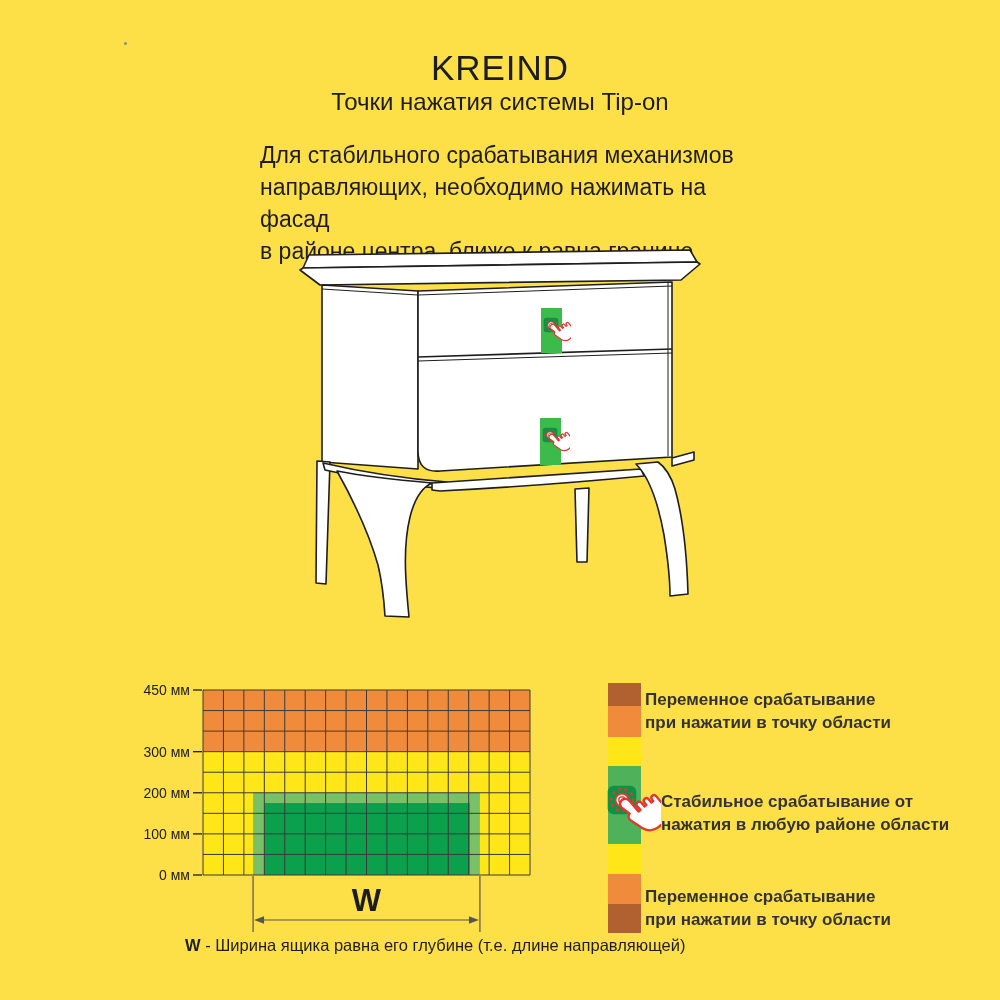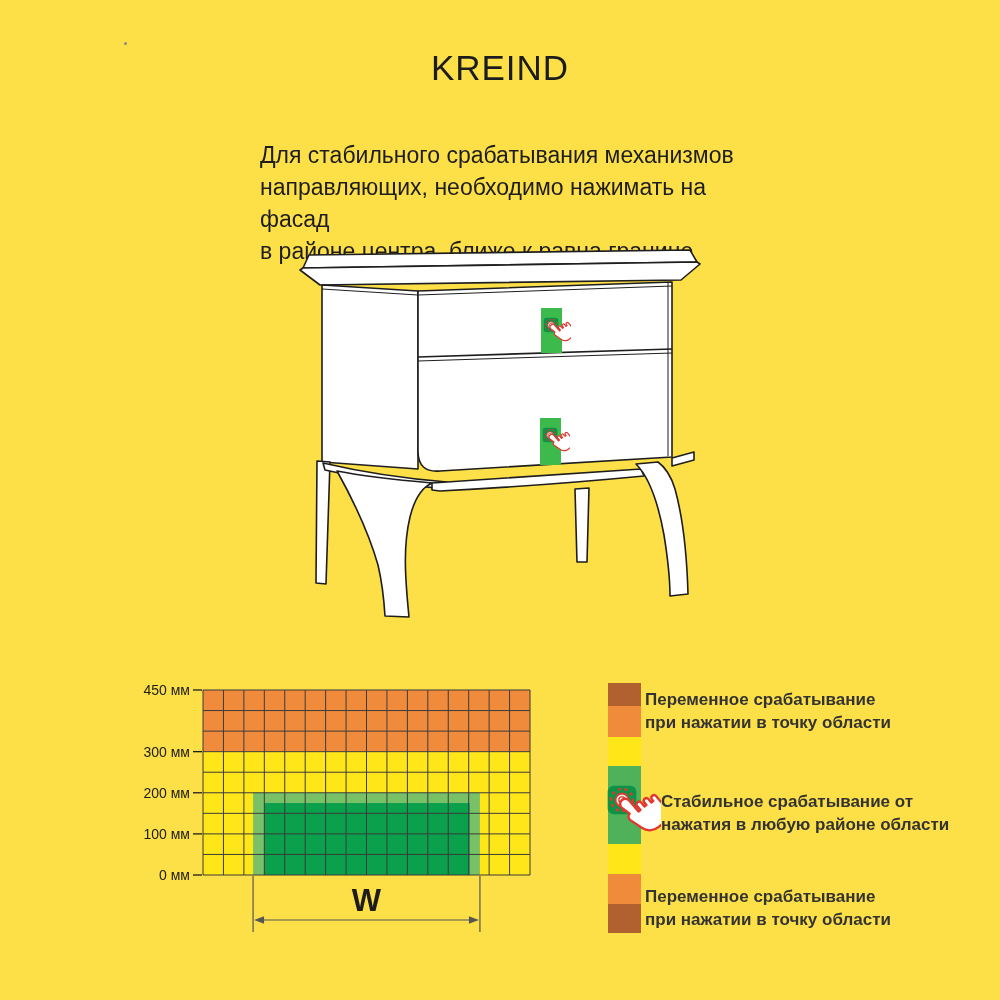--- a/index.html
+++ b/index.html
@@ -26,20 +26,21 @@
   svg text{font-family:"Liberation Sans","DejaVu Sans",sans-serif;}
 </style>
 </head>
 <body>
 
 <div class="page">
 
   <div class="stray-dot"></div>
 
   <h1 class="title">KREIND</h1>
+  <h2 class="subtitle">Точки нажатия системы Tip-on</h2>
   <p class="instruction">Для стабильного срабатывания механизмов
 направляющих, необходимо нажимать на фасад
 в районе центра, ближе к равна границе</p>
 
   <svg width="0" height="0" style="position:absolute" aria-hidden="true">
     <defs>
       <symbol id="touch-icon" viewBox="0 0 60 60">
         <rect x="19" y="19" width="22" height="22" rx="4.5" fill="#0B9448"></rect>
         <circle cx="30" cy="30" r="8.5" fill="none" stroke="#E2372E" stroke-width="1.7" stroke-dasharray="2.6,2.6"></circle>
         <circle cx="30" cy="30" r="5" fill="rgba(255,255,255,0.85)" stroke="#E2372E" stroke-width="1.4"></circle>
@@ -148,14 +149,17 @@
   <svg class="legend-icon-svg" width="78" height="78" viewBox="0 0 60 60">
     <use href="#touch-icon" x="0" y="0" width="60" height="60"></use>
   </svg>
   <div class="legend-text t1">Переменное срабатывание
 при нажатии в точку области</div>
   <div class="legend-text t2">Стабильное срабатывание от
 нажатия в любую районе области</div>
   <div class="legend-text t3">Переменное срабатывание
 при нажатии в точку области</div>
 
+  <div class="w-caption">
+    <span class="wb">W</span><span> - Ширина ящика равна его глубине (т.е. длине направляющей)</span>
+  </div>
 
 </div>
 
 </body></html>

